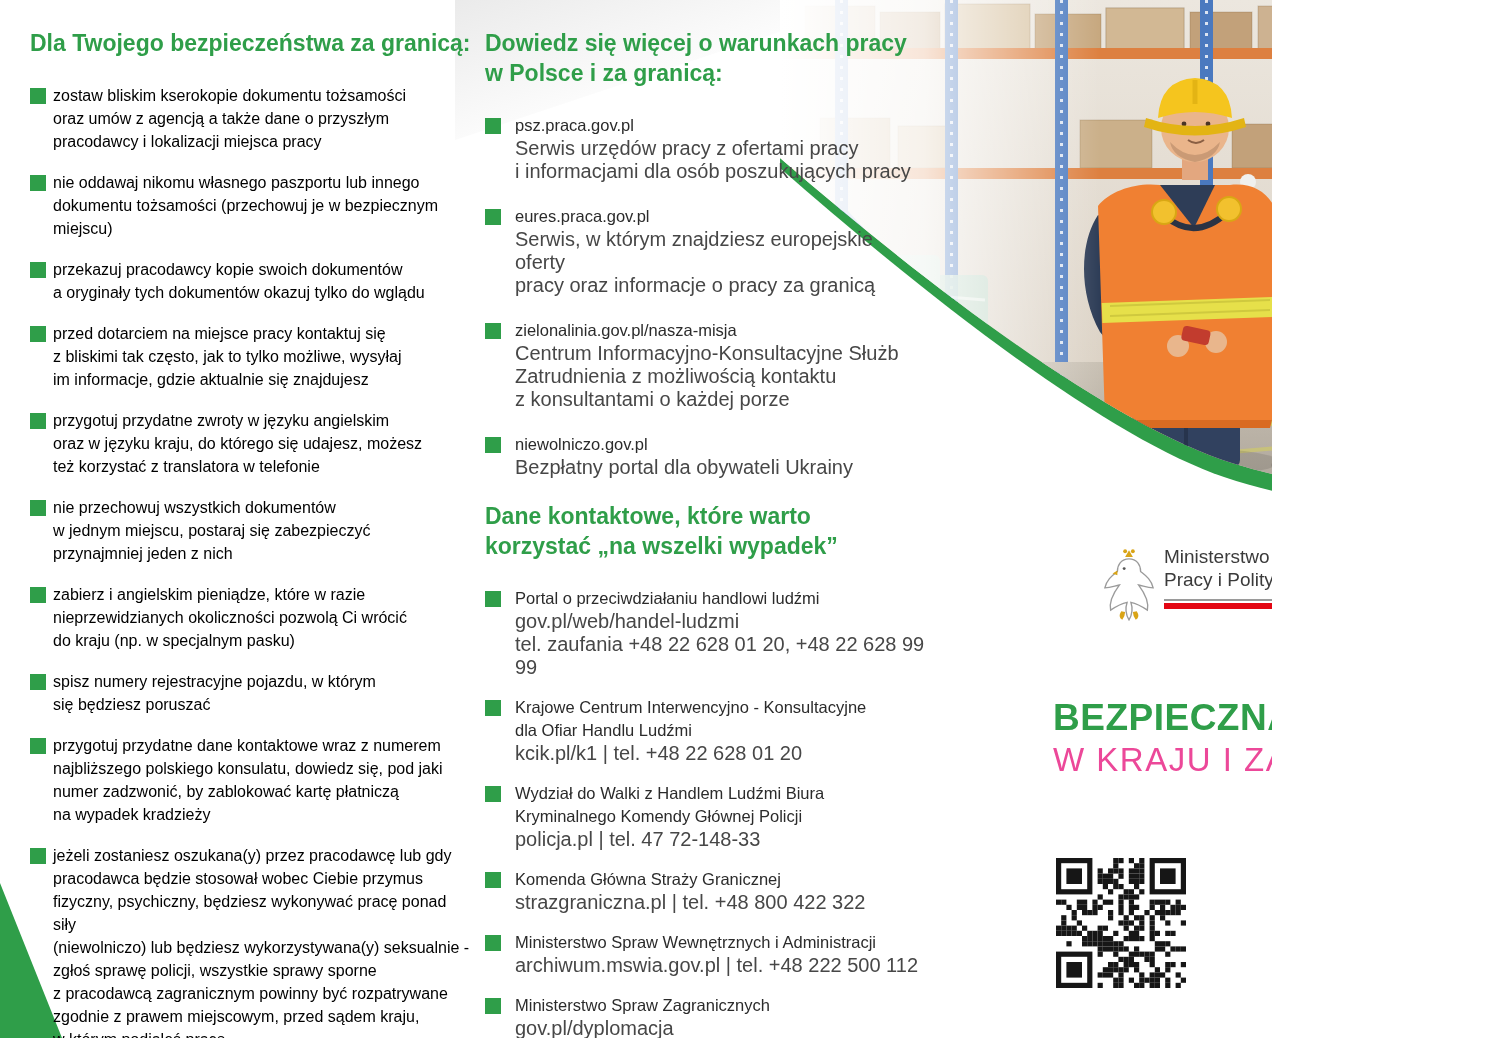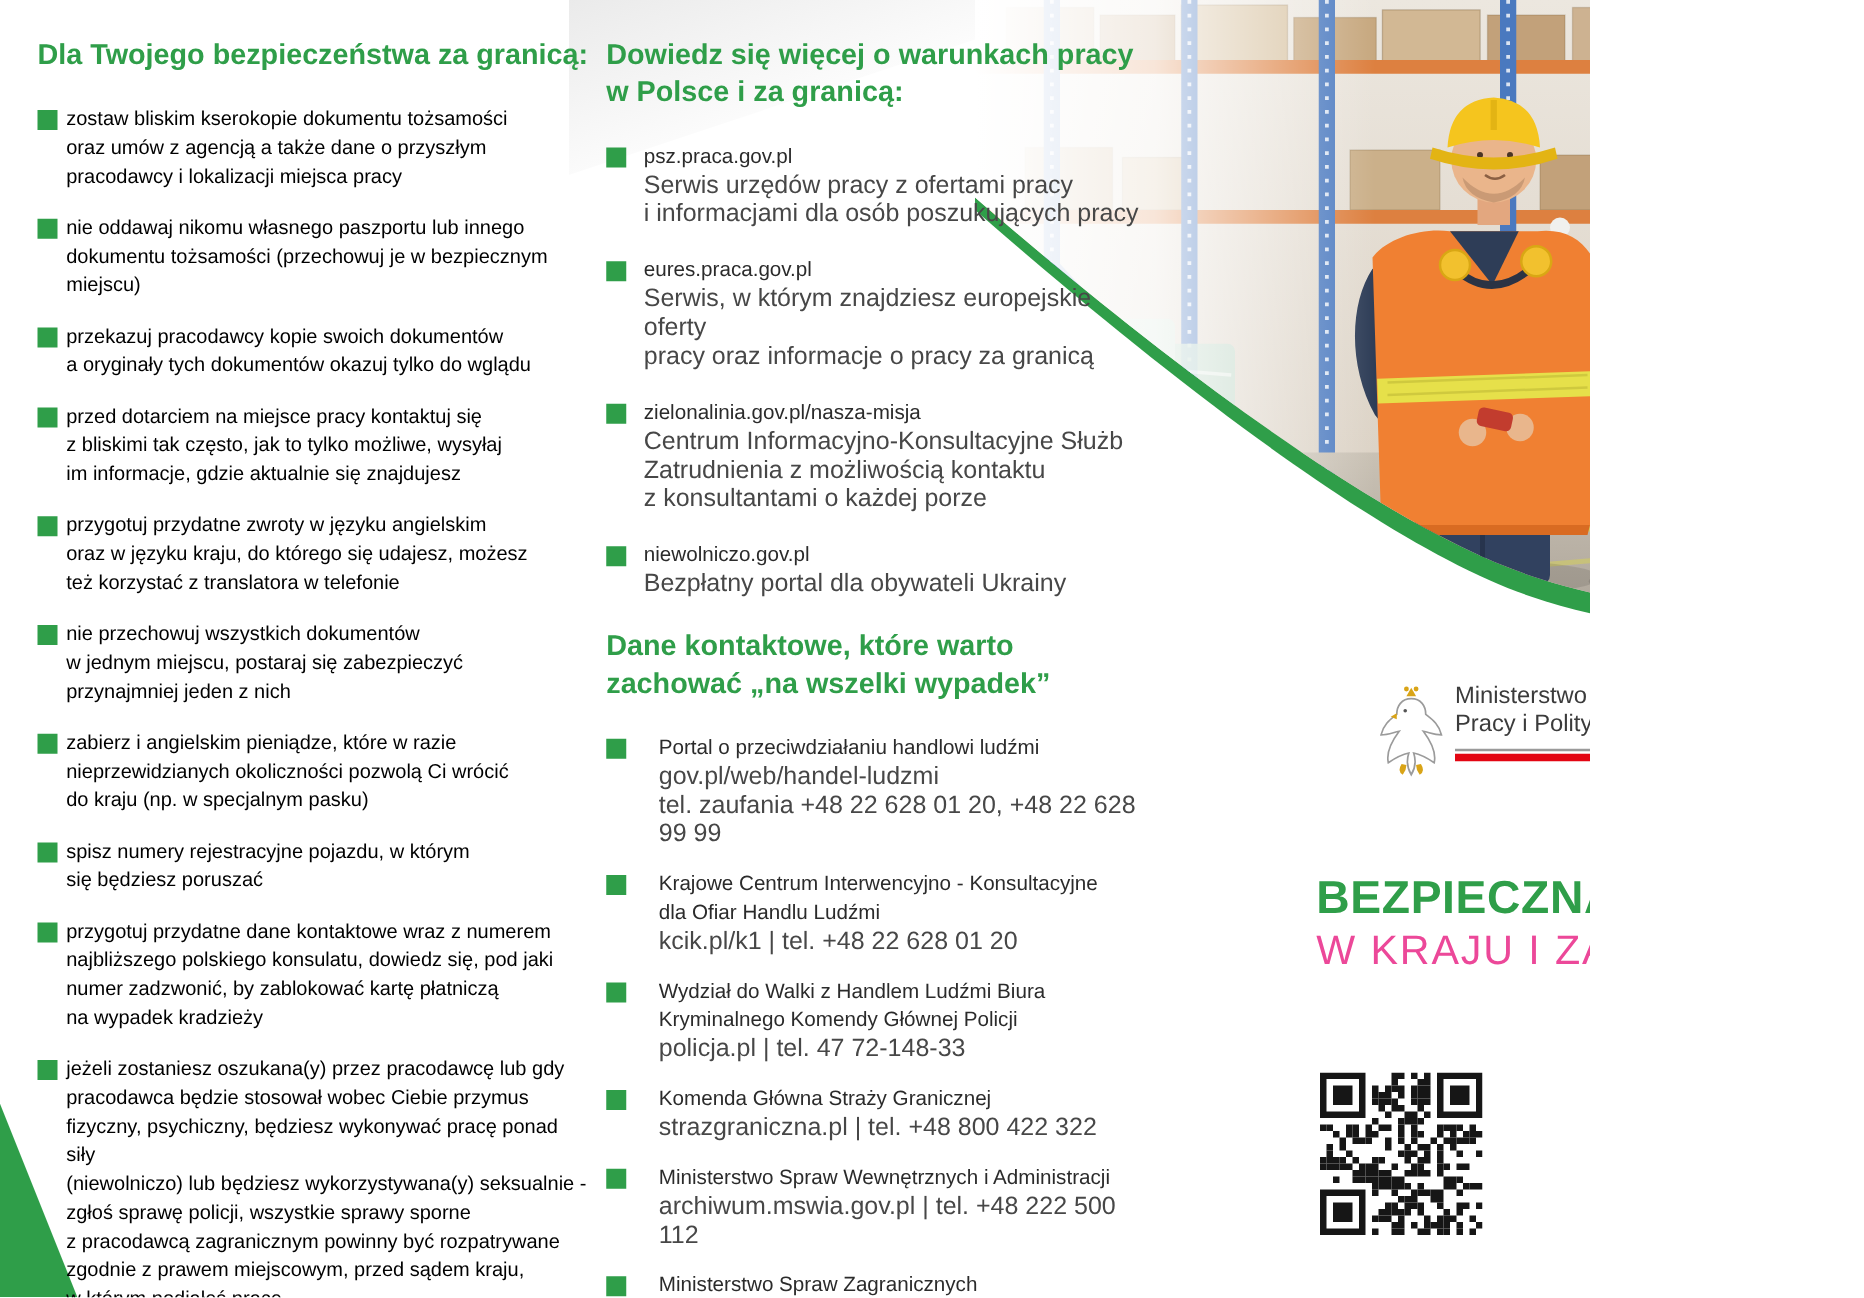--- a/index.html
+++ b/index.html
@@ -19,21 +19,21 @@
   h1.green,h2.green{font-size:23px;line-height:30px;font-weight:bold;color:#2f9e49;margin:0 0 26px 0;white-space:pre-line;}
   .li{display:flex;margin-bottom:18px;}
   .sq{flex:0 0 16px;width:16px;height:16px;background:#2f9e49;margin:4px 7px 0 0;}
   .li p{margin:0;font-size:16px;line-height:23px;white-space:pre-line;color:#000000;}
   .link-item{display:flex;margin-bottom:22px;}
   .link-item .body{margin-left:7px;}
   .link-name{font-size:16.5px;line-height:23px;font-weight:normal;color:#2b2b2b;white-space:pre-line;}
   .link-desc{font-size:20px;line-height:23px;white-space:pre-line;color:#474747;}
   .contact-head{margin-top:46px;}
   .contact-item{display:flex;margin-bottom:17px;}
-  .contact-item .body{margin-left:19px;}
+  .contact-item .body{margin-left:7px;}
   
   .photo-svg{position:absolute;left:780px;top:0;width:711px;height:520px;display:block;}
   .ministry{position:absolute;left:1100px;top:545px;width:300px;}
   .eagle{position:absolute;left:0;top:2px;width:58px;height:78px;}
   .ministry .mtext{margin-left:64px;font-size:19px;line-height:23px;color:#3b3b3b;}
   .ministry .rule-gray{margin:8px 0 2px 64px;width:205px;border-top:2px solid #9a9a9a;}
   .ministry .rule-red{margin-left:64px;width:205px;height:6px;background:#e30613;}
   .title-block{position:absolute;left:1053px;top:696px;width:420px;}
   .title-l1{font-size:37px;line-height:44px;font-weight:800;color:#2f9e49;letter-spacing:.5px;margin:0;}
   .title-l2{font-size:33px;line-height:40px;font-weight:400;color:#ec4899;letter-spacing:1.5px;}
@@ -302,21 +302,21 @@
     </div>
     <div class="link-item">
       <span class="sq"></span>
       <div class="body">
           <div class="link-name">niewolniczo.gov.pl</div>
       <div class="link-desc">Bezpłatny portal dla obywateli Ukrainy</div>
         </div>
     </div>
 
     <h2 class="green contact-head">Dane kontaktowe, które warto
-zachować „na wszelki wypadek”</h2>
+korzystać „na wszelki wypadek”</h2>
 
     <div class="contact-item">
       <span class="sq"></span>
       <div class="body">
           <div class="link-name">Portal o przeciwdziałaniu handlowi ludźmi</div>
       <div class="link-desc">gov.pl/web/handel-ludzmi
 tel. zaufania +48 22 628 01 20, +48 22 628 99 99</div>
         </div>
     </div>
     <div class="contact-item">

